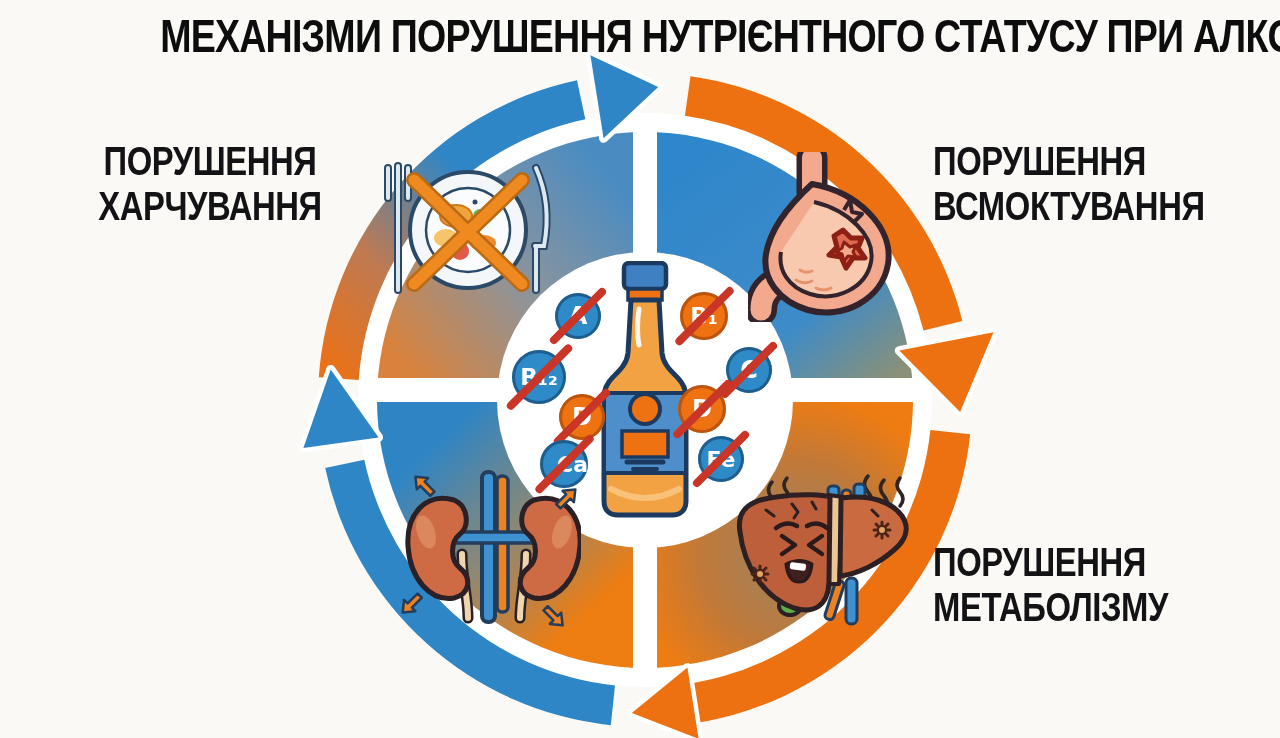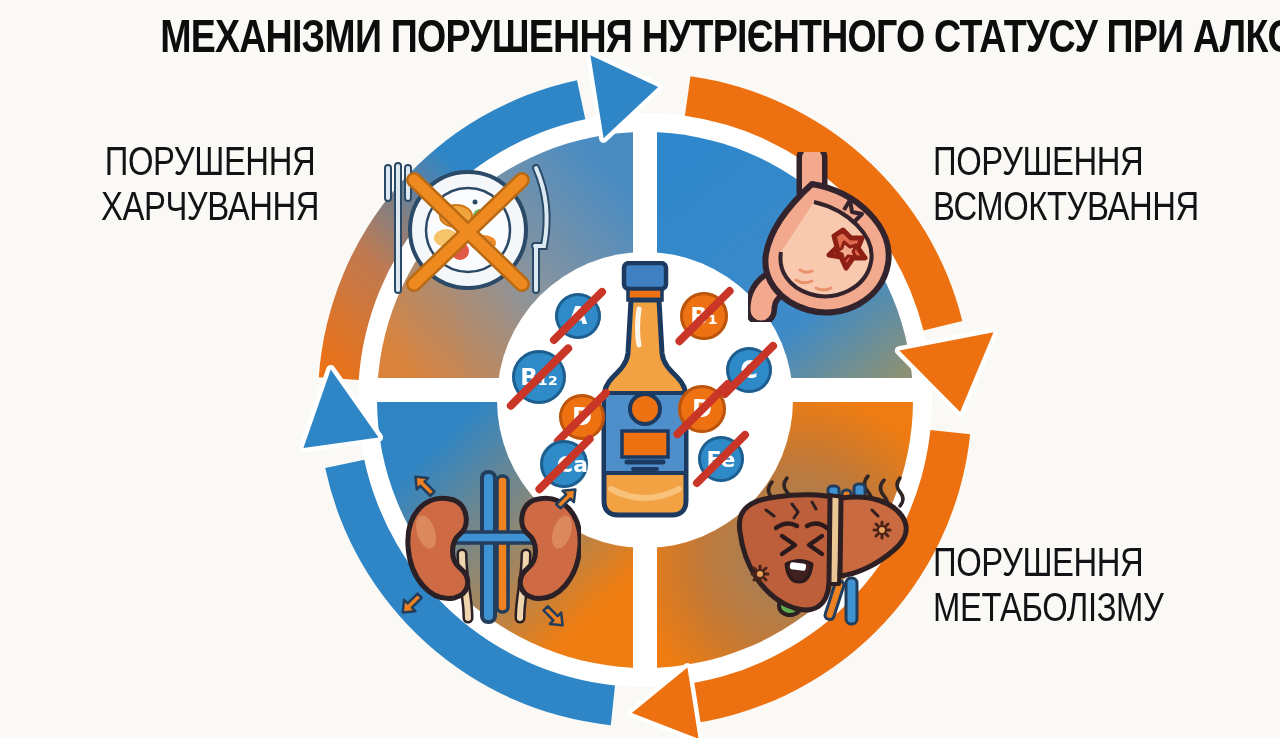--- a/index.html
+++ b/index.html
@@ -8,21 +8,21 @@
     background:#FAF9F5;
     font-family:"Liberation Sans","DejaVu Sans",sans-serif;
   }
   .title{
     position:absolute;top:8px;left:0;width:1280px;text-align:center;
     font-size:47px;font-weight:bold;color:#0d0d0e;letter-spacing:-1px;
     white-space:nowrap;
   }
   .title>span{display:inline-block;transform:scaleX(0.80);transform-origin:center;}
   .qlabel{
-    position:absolute;font-size:40px;font-weight:normal;color:#131316;
+    position:absolute;font-size:40px;font-weight:bold;color:#131316;
     line-height:1.12;letter-spacing:-0.5px;white-space:nowrap;
   }
   .qlabel .ln{display:block;transform:scaleX(0.82);}
   .qlabel.centered{text-align:center;}
   .qlabel.centered .ln{transform-origin:center;}
   .qlabel.leftal{text-align:left;}
   .qlabel.leftal .ln{transform-origin:left center;}
   .lbl-tl{left:60px;top:139px;width:300px;}
   .lbl-tr{left:933px;top:139px;width:330px;}
   .lbl-bl{left:75px;top:540px;width:280px;}

